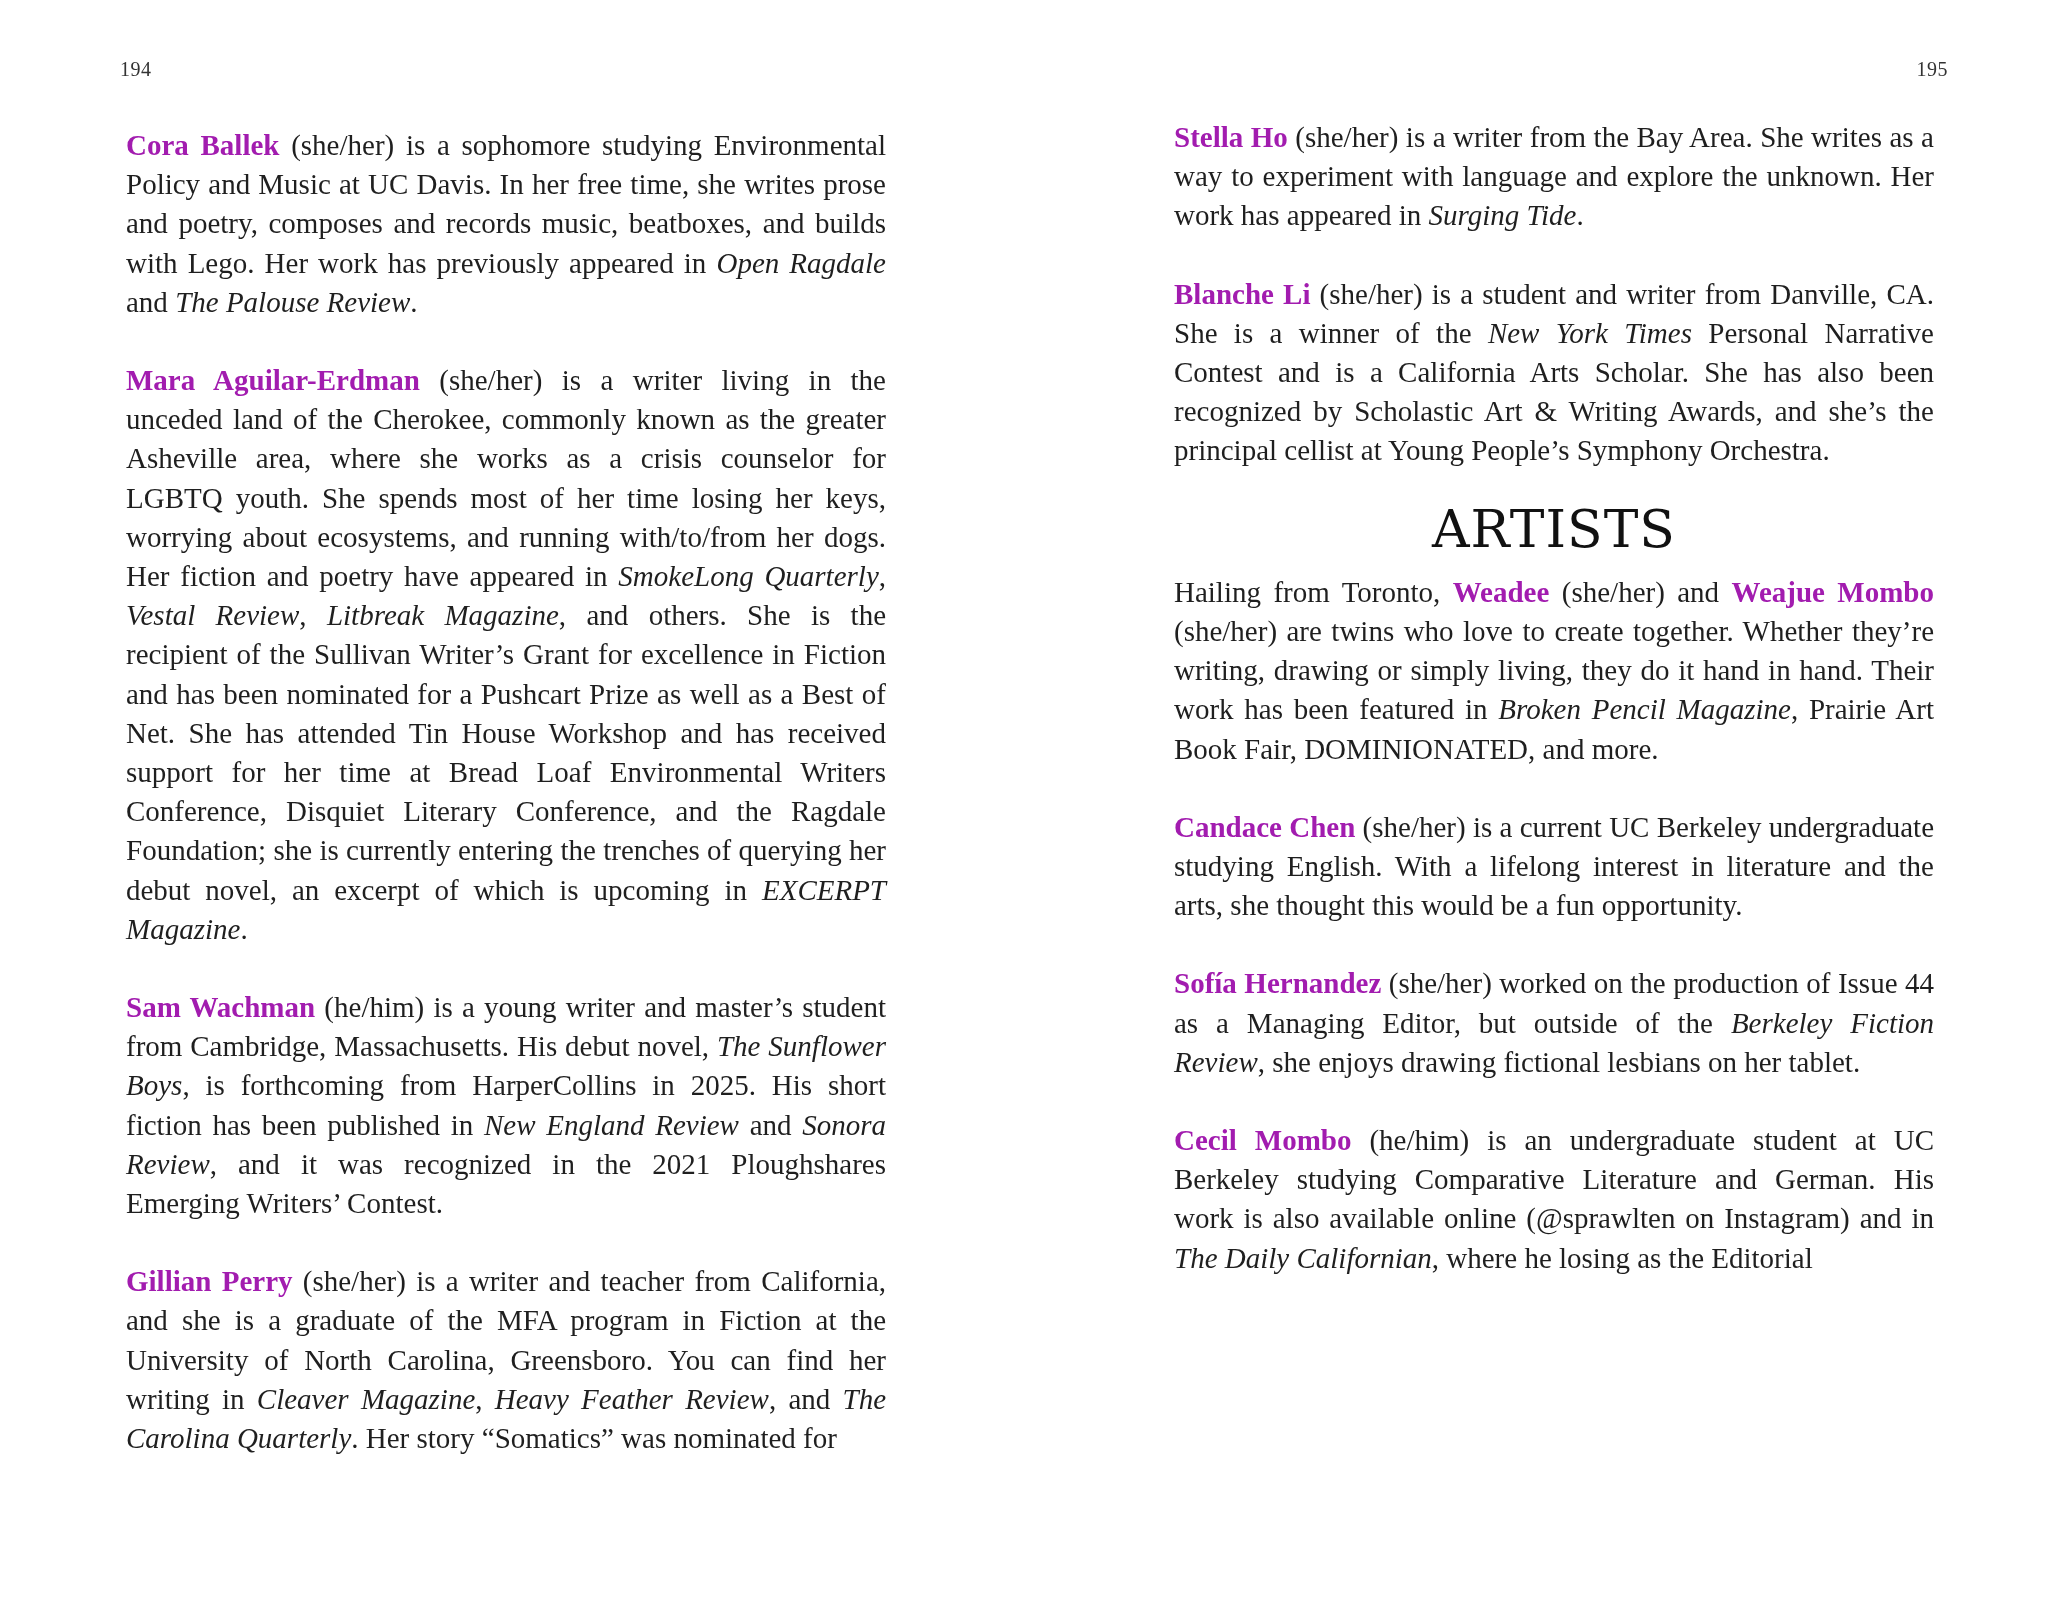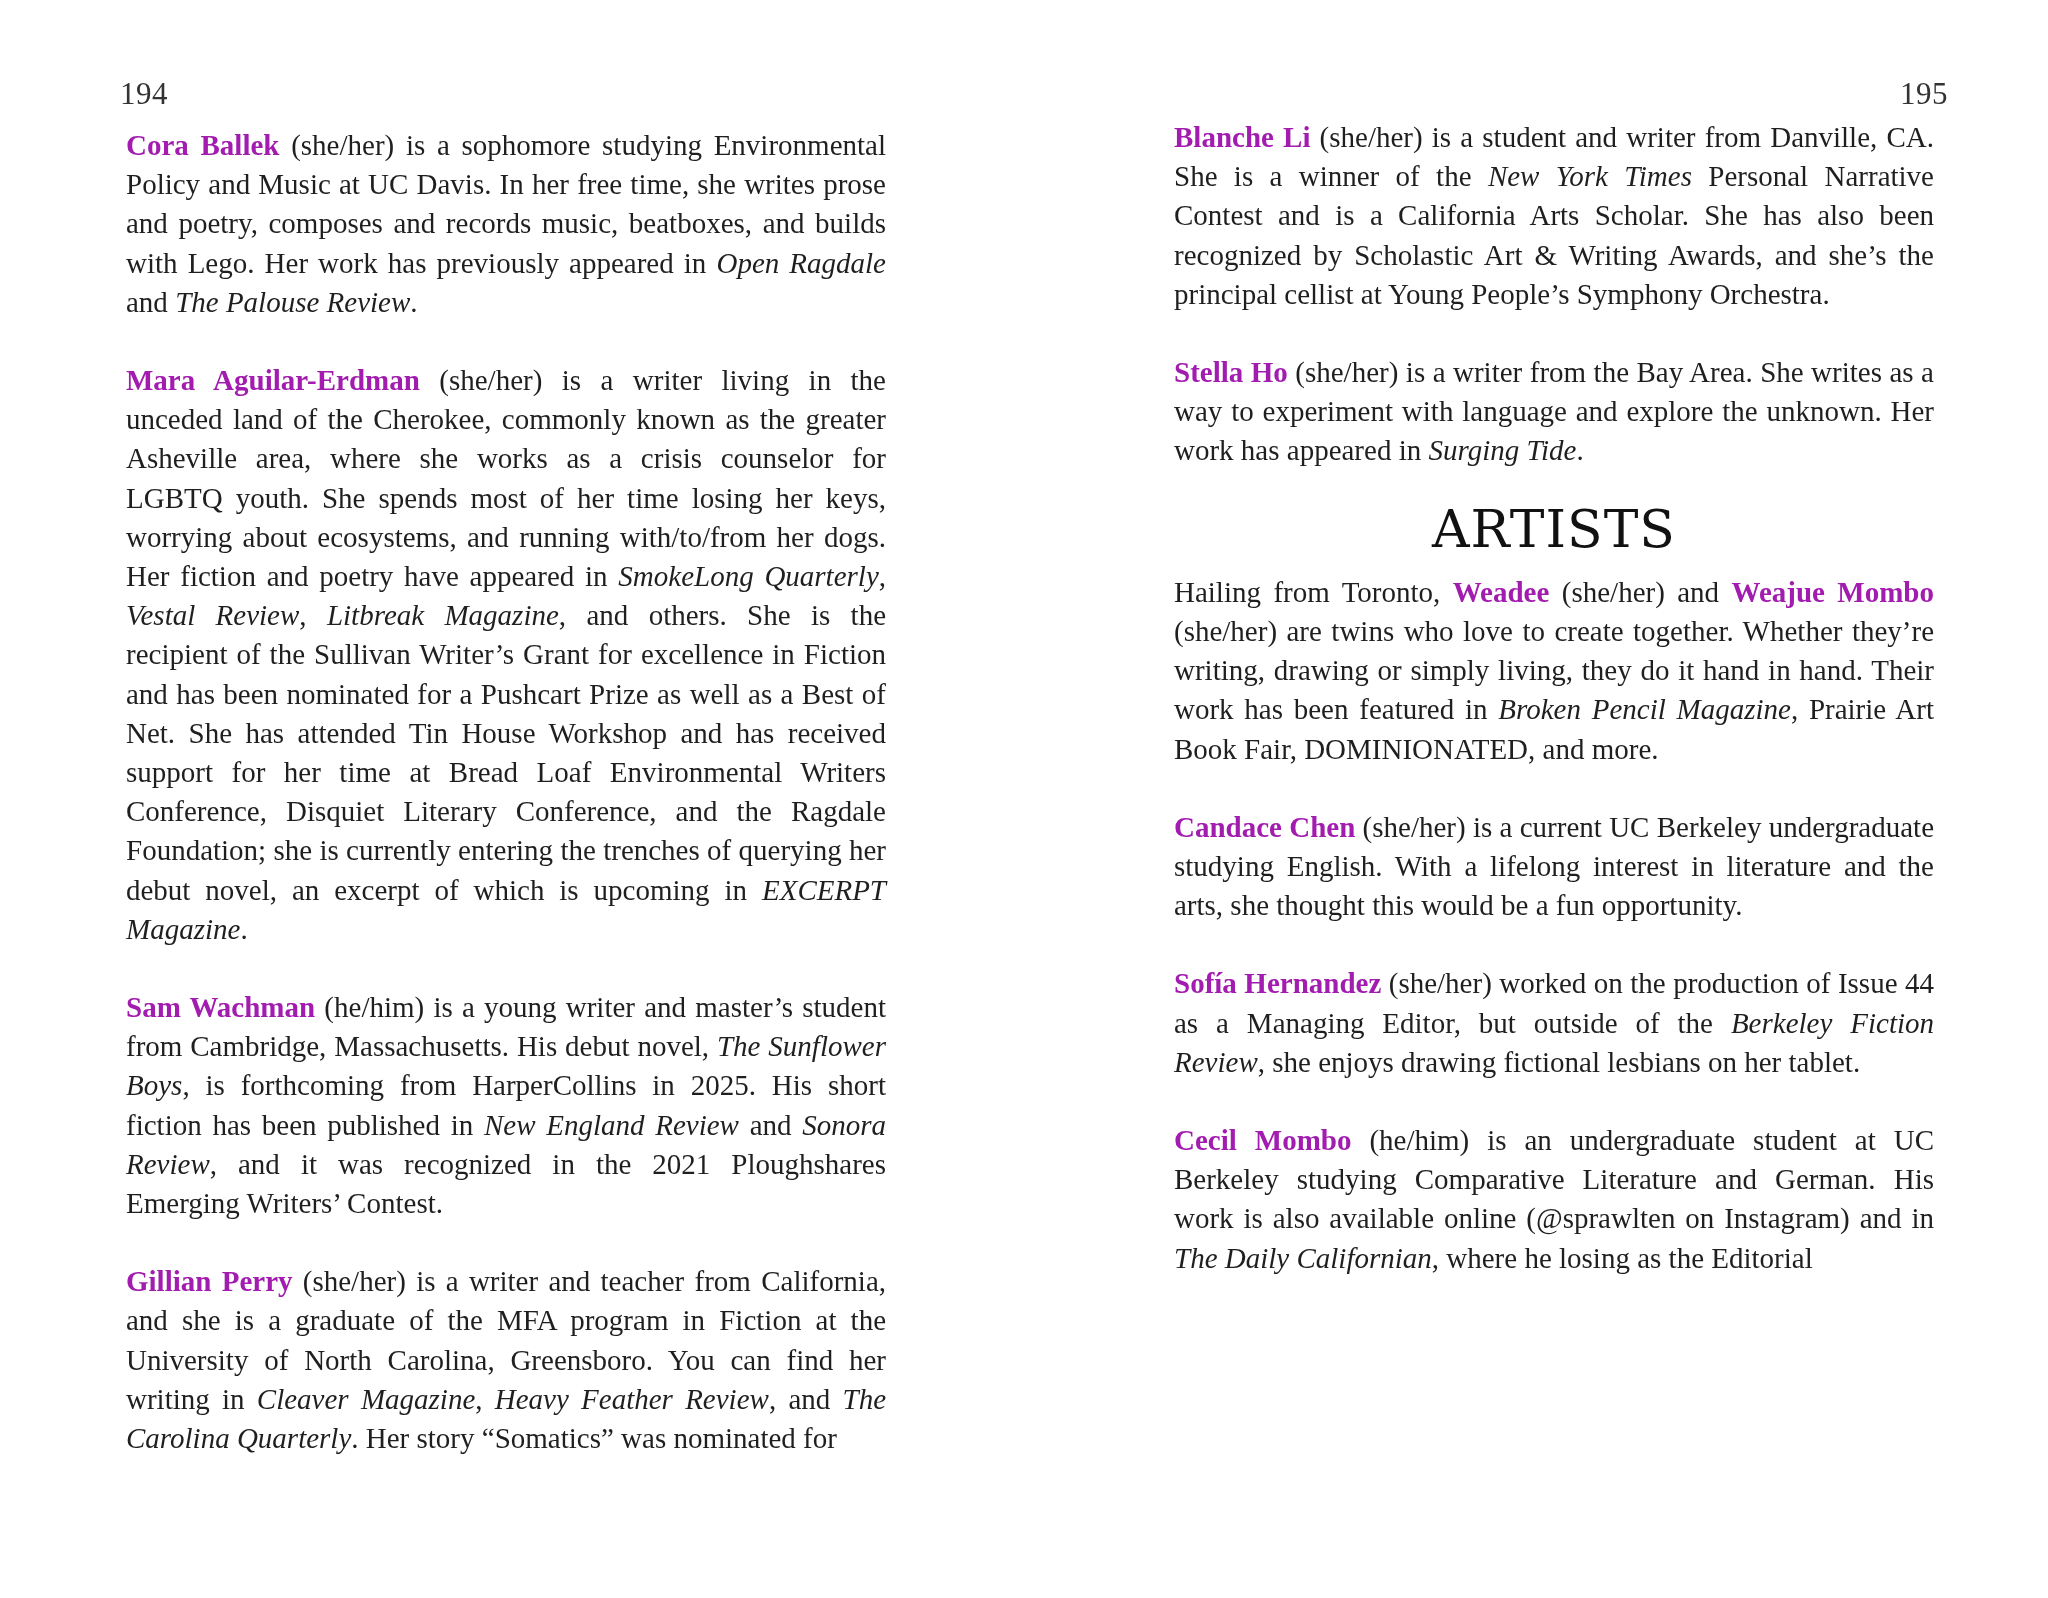--- a/index.html
+++ b/index.html
@@ -5,21 +5,21 @@
   html, body { margin: 0; padding: 0; background: #ffffff; }
   body {
     width: 2048px; height: 1598px; position: relative; overflow: hidden;
     font-family: "Liberation Serif", "DejaVu Serif", serif;
     color: #1f1f1f;
   }
   .page { position: absolute; top: 0; height: 1598px; }
   .page.left { left: 0; width: 1024px; }
   .page.right { left: 1024px; width: 1024px; }
   .page-num {
-    position: absolute; top: 76px; font-size: 31px; color: #333;
+    position: absolute; top: 58px; font-size: 20px; color: #333;
     letter-spacing: 0.5px;
     text-align: right;
   }
   .left .page-num { left: 120px; }
   .right .page-num { right: 100px; }
   .col {
     position: absolute; width: 760px;
     font-size: 29px; line-height: 39.2px; text-align: justify;
   }
   .left .col { left: 126px; top: 126px; }
@@ -42,21 +42,21 @@
     <p class="bio"><b>Cora Ballek</b><span> (she/her) is a sophomore studying Environmental Policy and Music at UC Davis. In her free time, she writes prose and poetry, composes and records music, beatboxes, and builds with Lego. Her work has previously appeared in </span><i>Open Ragdale</i><span> and </span><i>The Palouse Review</i><span>.</span></p>
     <p class="bio"><b>Mara Aguilar-Erdman</b><span> (she/her) is a writer living in the unceded land of the Cherokee, commonly known as the greater Asheville area, where she works as a crisis counselor for LGBTQ youth. She spends most of her time losing her keys, worrying about ecosystems, and running with/to/from her dogs. Her fiction and poetry have appeared in </span><i>SmokeLong Quarterly</i><span>, </span><i>Vestal Review</i><span>, </span><i>Litbreak Magazine</i><span>, and others. She is the recipient of the Sullivan Writer’s Grant for excellence in Fiction and has been nominated for a Pushcart Prize as well as a Best of Net. She has attended Tin House Workshop and has received support for her time at Bread Loaf Environmental Writers Conference, Disquiet Literary Conference, and the Ragdale Foundation; she is currently entering the trenches of querying her debut novel, an excerpt of which is upcoming in </span><i>EXCERPT Magazine</i><span>.</span></p>
     <p class="bio"><b>Sam Wachman</b><span> (he/him) is a young writer and master’s student from Cambridge, Massachusetts. His debut novel, </span><i>The Sunflower Boys</i><span>, is forthcoming from HarperCollins in 2025. His short fiction has been published in </span><i>New England Review</i><span> and </span><i>Sonora Review</i><span>, and it was recognized in the 2021 Ploughshares Emerging Writers’ Contest.</span></p>
     <p class="bio"><b>Gillian Perry</b><span> (she/her) is a writer and teacher from California, and she is a graduate of the MFA program in Fiction at the University of North Carolina, Greensboro. You can find her writing in </span><i>Cleaver Magazine</i><span>, </span><i>Heavy Feather Review</i><span>, and </span><i>The Carolina Quarterly</i><span>. Her story “Somatics” was nominated for</span></p>
   </div>
 </div>
 
 <div class="page right">
   <div class="page-num">195</div>
   <div class="col">
+    <p class="bio"><b>Stella Ho</b><span> (she/her) is a writer from the Bay Area. She writes as a way to experiment with language and explore the unknown. Her work has appeared in </span><i>Surging Tide</i><span>.</span></p>
     <p class="bio"><b>Blanche Li</b><span> (she/her) is a student and writer from Danville, CA. She is a winner of the </span><i>New York Times</i><span> Personal Narrative Contest and is a California Arts Scholar. She has also been recognized by Scholastic Art &amp; Writing Awards, and she’s the principal cellist at Young People’s Symphony Orchestra.</span></p>
-    <p class="bio"><b>Stella Ho</b><span> (she/her) is a writer from the Bay Area. She writes as a way to experiment with language and explore the unknown. Her work has appeared in </span><i>Surging Tide</i><span>.</span></p>
     <h2 class="section-heading">ARTISTS</h2>
     <p class="bio"><span>Hailing from Toronto, </span><b>Weadee</b><span> (she/her) and </span><b>Weajue Mombo</b><span> (she/her) are twins who love to create together. Whether they’re writing, drawing or simply living, they do it hand in hand. Their work has been featured in </span><i>Broken Pencil Magazine</i><span>, Prairie Art Book Fair, DOMINIONATED, and more.</span></p>
     <p class="bio"><b>Candace Chen</b><span> (she/her) is a current UC Berkeley undergraduate studying English. With a lifelong interest in literature and the arts, she thought this would be a fun opportunity.</span></p>
     <p class="bio"><b>Sofía Hernandez</b><span> (she/her) worked on the production of Issue 44 as a Managing Editor, but outside of the </span><i>Berkeley Fiction Review</i><span>, she enjoys drawing fictional lesbians on her tablet.</span></p>
     <p class="bio"><b>Cecil Mombo</b><span> (he/him) is an undergraduate student at UC Berkeley studying Comparative Literature and German. His work is also available online (@sprawlten on Instagram) and in </span><i>The Daily Californian</i><span>, where he losing as the Editorial</span></p>
   </div>
 </div>
 
 </body></html>

